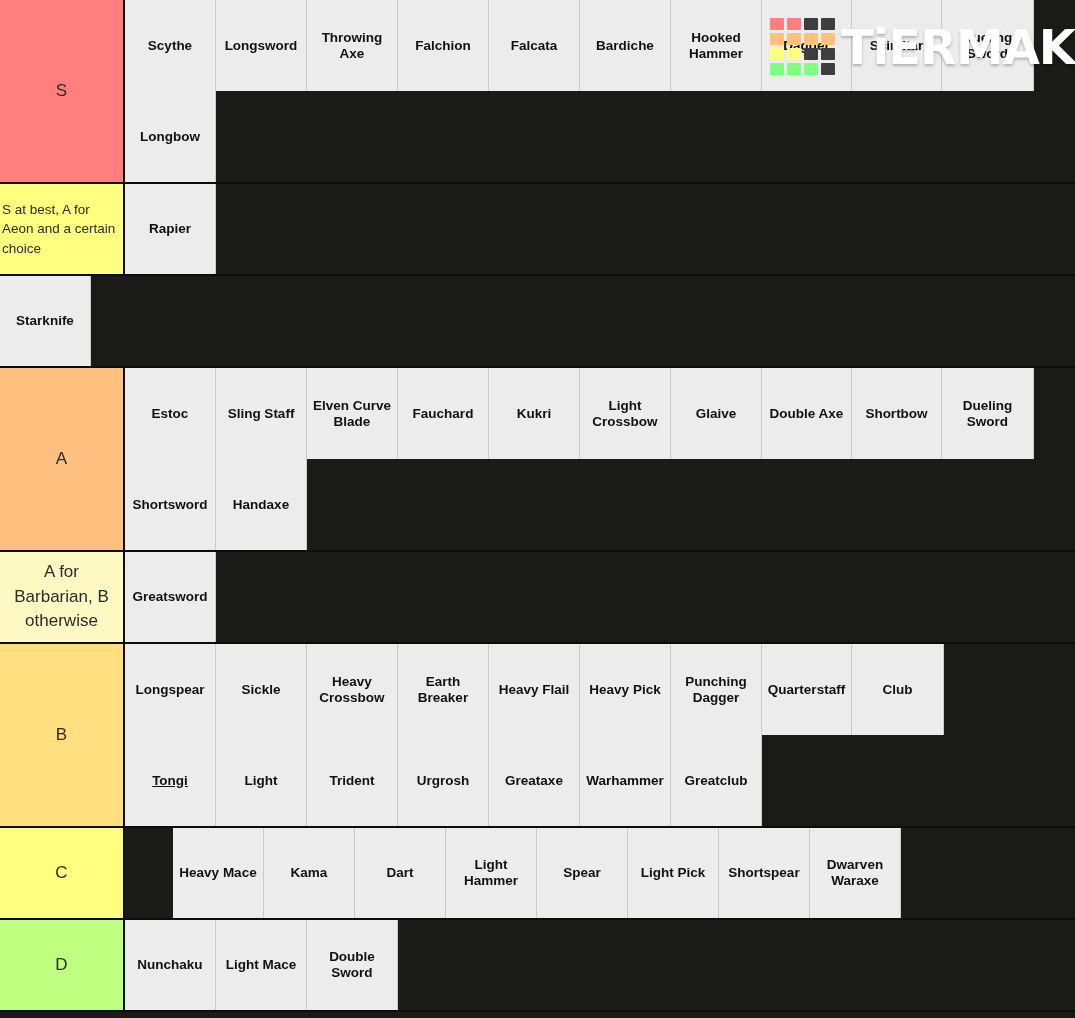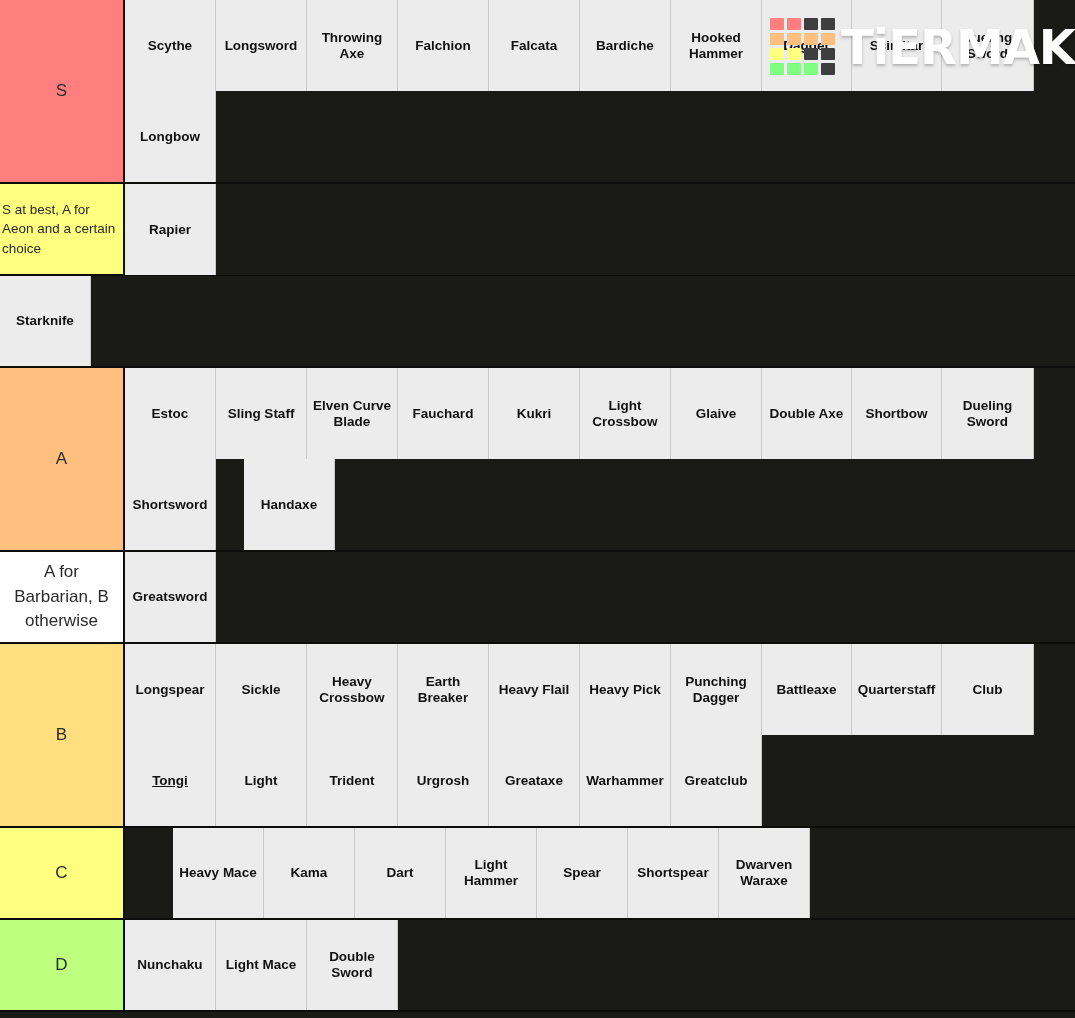--- a/index.html
+++ b/index.html
@@ -124,21 +124,21 @@
         </div>
         <div class="item-line" style="height: 92px;">
           <div class="item" style="width: 91px; min-width: 91px; flex: 0 0 91px;">Longbow</div>
           <div class="spacer"></div>
         </div>
       </div>
     </div>
     <div class="tier-row" style="height: 92px;">
       <div class="tier-label note" style="background: rgb(255, 255, 127);">S at best, A for Aeon and a certain choice</div>
       <div class="tier-body">
-        <div class="item-line" style="height: 92px; flex-direction: column;">
+        <div class="item-line" style="height: 92px;">
           <div class="item" style="width: 91px; min-width: 91px; flex: 0 0 91px;">Rapier</div>
           <div class="spacer"></div>
         </div>
       </div>
     </div>
     <div class="tier-row" style="height: 92px;">
       <div class="tier-body">
         <div class="item-line" style="height: 92px;">
           <div class="item" style="width: 91px; min-width: 91px; flex: 0 0 91px;">Starknife</div>
           <div class="spacer"></div>
@@ -154,48 +154,47 @@
           <div class="item" style="width: 91px; min-width: 91px; flex: 0 0 91px;">Elven Curve Blade</div>
           <div class="item" style="width: 91px; min-width: 91px; flex: 0 0 91px;">Fauchard</div>
           <div class="item" style="width: 91px; min-width: 91px; flex: 0 0 91px; text-align: right;">Kukri</div>
           <div class="item" style="width: 91px; min-width: 91px; flex: 0 0 91px;">Light Crossbow</div>
           <div class="item" style="width: 91px; min-width: 91px; flex: 0 0 91px;">Glaive</div>
           <div class="item" style="width: 90px; min-width: 90px; flex: 0 0 90px;">Double Axe</div>
           <div class="item" style="width: 90px; min-width: 90px; flex: 0 0 90px;">Shortbow</div>
           <div class="item" style="width: 92px; min-width: 92px; flex: 0 0 92px;">Dueling Sword</div>
           <div class="spacer"></div>
         </div>
-        <div class="item-line" style="height: 92px; gap: 28px;">
+        <div class="item-line" style="height: 92px;">
           <div class="item" style="width: 91px; min-width: 91px; flex: 0 0 91px;">Shortsword</div>
           <div class="item" style="width: 91px; min-width: 91px; flex: 0 0 91px;">Handaxe</div>
           <div class="spacer"></div>
         </div>
       </div>
     </div>
     <div class="tier-row" style="height: 92px;">
-      <div class="tier-label big" style="background: #ffffff;">A for Barbarian, B otherwise</div>
+      <div class="tier-label big" style="background: #fef9c3;">A for Barbarian, B otherwise</div>
       <div class="tier-body">
         <div class="item-line" style="height: 92px;">
           <div class="item" style="width: 91px; min-width: 91px; flex: 0 0 91px;">Greatsword</div>
           <div class="spacer"></div>
         </div>
       </div>
     </div>
     <div class="tier-row" style="height: 184px;">
       <div class="tier-label big" style="background: rgb(255, 223, 127);">B</div>
       <div class="tier-body">
         <div class="item-line" style="height: 92px;">
           <div class="item" style="width: 91px; min-width: 91px; flex: 0 0 91px;">Longspear</div>
           <div class="item" style="width: 91px; min-width: 91px; flex: 0 0 91px;">Sickle</div>
           <div class="item" style="width: 91px; min-width: 91px; flex: 0 0 91px;">Heavy Crossbow</div>
           <div class="item" style="width: 91px; min-width: 91px; flex: 0 0 91px;">Earth Breaker</div>
           <div class="item" style="width: 91px; min-width: 91px; flex: 0 0 91px;">Heavy Flail</div>
           <div class="item" style="width: 91px; min-width: 91px; flex: 0 0 91px;">Heavy Pick</div>
           <div class="item" style="width: 91px; min-width: 91px; flex: 0 0 91px;">Punching Dagger</div>
-          <div class="item" style="width: 90px; min-width: 90px; flex: 0 0 90px;">Battleaxe</div>
           <div class="item" style="width: 90px; min-width: 90px; flex: 0 0 90px;">Quarterstaff</div>
           <div class="item" style="width: 92px; min-width: 92px; flex: 0 0 92px;">Club</div>
           <div class="spacer"></div>
         </div>
         <div class="item-line" style="height: 92px;">
           <div class="item" style="width: 91px; min-width: 91px; flex: 0 0 91px; text-decoration: underline;">Tongi</div>
           <div class="item" style="width: 91px; min-width: 91px; flex: 0 0 91px;">Light</div>
           <div class="item" style="width: 91px; min-width: 91px; flex: 0 0 91px;">Trident</div>
           <div class="item" style="width: 91px; min-width: 91px; flex: 0 0 91px;">Urgrosh</div>
           <div class="item" style="width: 91px; min-width: 91px; flex: 0 0 91px;">Greataxe</div>
@@ -207,20 +206,21 @@
     </div>
     <div class="tier-row" style="height: 92px;">
       <div class="tier-label big" style="background: rgb(255, 255, 127);">C</div>
       <div class="tier-body">
         <div class="item-line" style="height: 92px; margin-left: 48px;">
           <div class="item" style="width: 91px; min-width: 91px; flex: 0 0 91px;">Heavy Mace</div>
           <div class="item" style="width: 91px; min-width: 91px; flex: 0 0 91px;">Kama</div>
           <div class="item" style="width: 91px; min-width: 91px; flex: 0 0 91px;">Dart</div>
           <div class="item" style="width: 91px; min-width: 91px; flex: 0 0 91px;">Light Hammer</div>
           <div class="item" style="width: 91px; min-width: 91px; flex: 0 0 91px;">Spear</div>
+          <div class="item" style="width: 91px; min-width: 91px; flex: 0 0 91px;">Light Pick</div>
           <div class="item" style="width: 91px; min-width: 91px; flex: 0 0 91px;">Shortspear</div>
           <div class="item" style="width: 91px; min-width: 91px; flex: 0 0 91px;">Dwarven Waraxe</div>
           <div class="spacer"></div>
         </div>
       </div>
     </div>
     <div class="tier-row" style="height: 92px;">
       <div class="tier-label big" style="background: rgb(191, 255, 127);">D</div>
       <div class="tier-body">
         <div class="item-line" style="height: 92px;">

